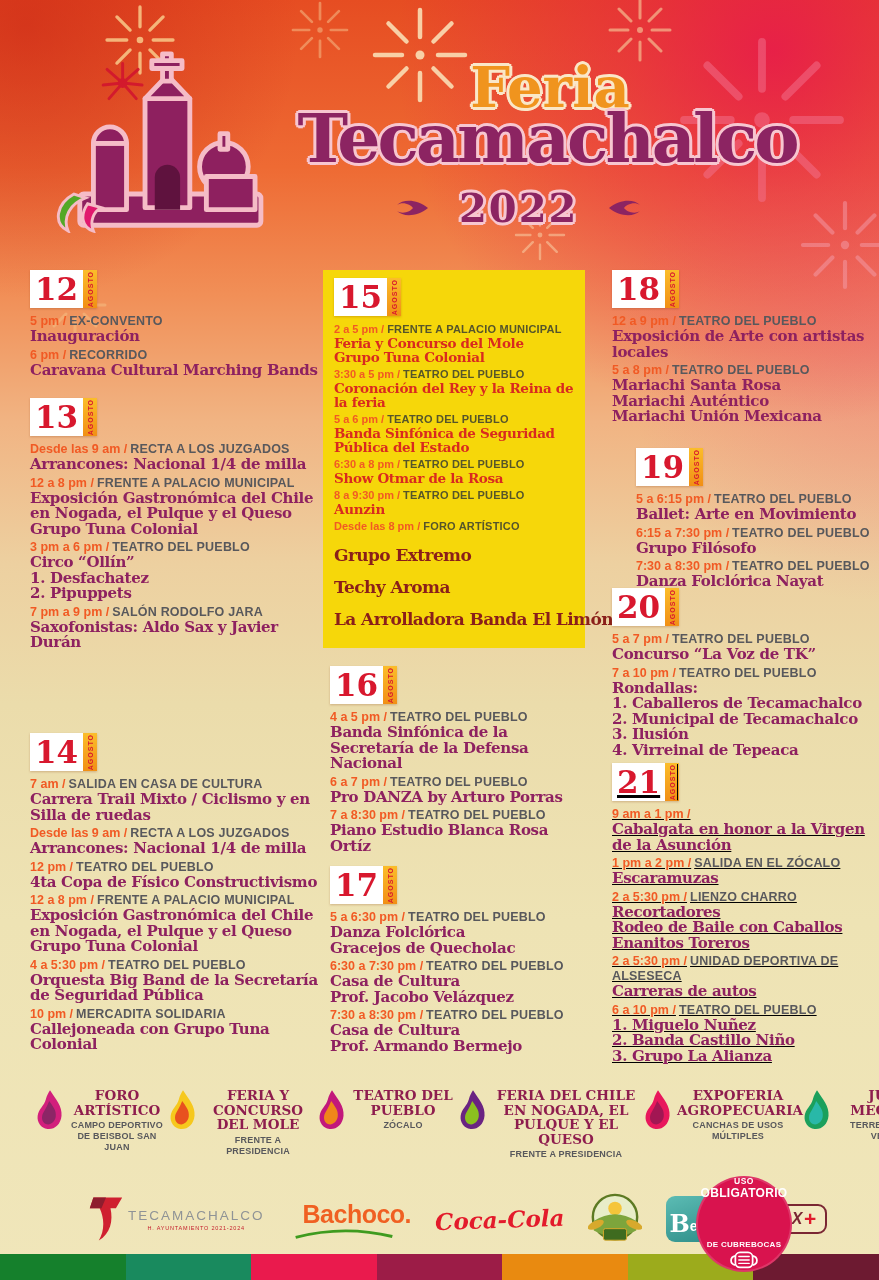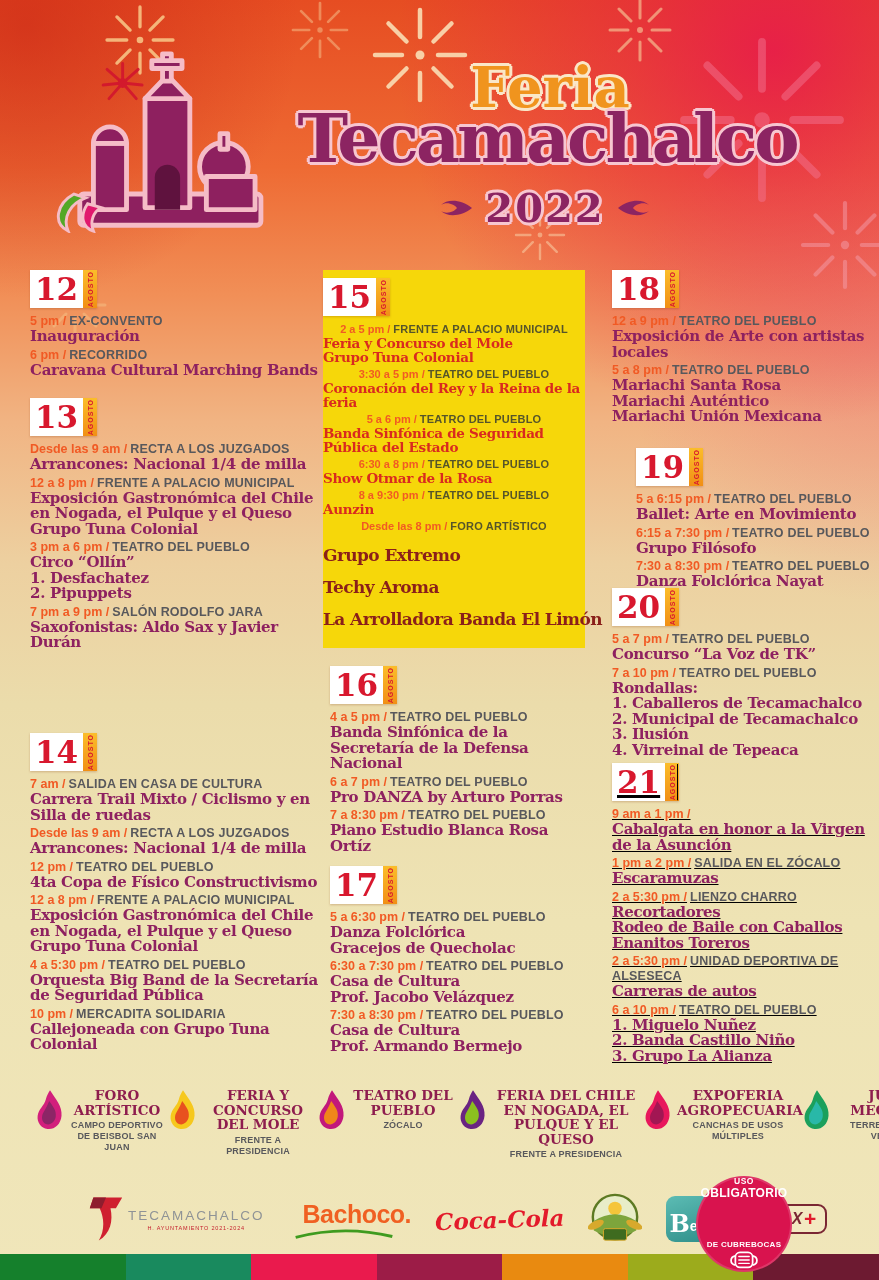--- a/index.html
+++ b/index.html
@@ -22,44 +22,44 @@
     font-family:"DejaVu Serif",serif;font-weight:bold;font-size:56px;color:#f0941e;
     text-shadow:3px 0 0 #fae7c8,-3px 0 0 #fae7c8,0 3px 0 #fae7c8,0 -3px 0 #fae7c8,
       2px 2px 0 #fae7c8,-2px -2px 0 #fae7c8,2px -2px 0 #fae7c8,-2px 2px 0 #fae7c8;
   }
   .title-main{
     position:absolute;left:272px;top:98px;width:550px;text-align:center;
     font-family:"DejaVu Serif",serif;font-weight:bold;font-size:68px;letter-spacing:-3px;color:#8c2462;
     text-shadow:3px 0 0 #f7c6d0,-3px 0 0 #f7c6d0,0 3px 0 #f7c6d0,0 -3px 0 #f7c6d0,
       2px 2px 0 #f7c6d0,-2px -2px 0 #f7c6d0,2px -2px 0 #f7c6d0,-2px 2px 0 #f7c6d0;
   }
-  .title-year-row{position:absolute;left:395px;top:184px;width:300px;display:flex;align-items:center;justify-content:center;gap:12px}
+  .title-year-row{position:absolute;left:395px;top:184px;width:300px;display:flex;align-items:center;gap:30px}
   .title-year{
     font-family:"DejaVu Serif",serif;font-weight:bold;font-size:40px;letter-spacing:2px;color:#8c2462;
     text-shadow:3px 0 0 #f7c6d0,-3px 0 0 #f7c6d0,0 3px 0 #f7c6d0,0 -3px 0 #f7c6d0,
       2px 2px 0 #f7c6d0,-2px -2px 0 #f7c6d0;
   }
 
   
   .day-section{position:absolute;box-sizing:border-box}
-  .day-section.highlight{background:#f6d70a;padding:8px 0 16px;}
+  .day-section.highlight{background:#f6d70a;padding:8px 11px 16px;}
   .day-badge{display:flex;margin-bottom:6px;width:max-content;filter:drop-shadow(0 1px 1px rgba(120,40,0,.25))}
   .day-num{background:#fff;color:#d8182e;font-family:"DejaVu Serif",serif;font-weight:bold;
     font-size:31px;line-height:38px;height:38px;padding:0 5px;}
   .day-month{width:14px;height:38px;background:linear-gradient(180deg,#fbbd2a,#f18f15);
     display:flex;align-items:center;justify-content:center;}
   .day-month span{writing-mode:vertical-rl;transform:rotate(180deg);font-size:7px;font-weight:bold;
     color:#d8182e;letter-spacing:1px;}
   .entry{margin-bottom:3px;}
   .tl{font-size:12.5px;line-height:15px;font-weight:bold;}
   .tl .time{color:#f15a24;}
   .tl .loc{color:#58585c;letter-spacing:.2px;margin-left:3px;}
   .title{font-family:"DejaVu Serif",serif;font-weight:bold;font-size:15px;line-height:15.5px;
     color:#8e2160;letter-spacing:-.3px;}
-  .highlight .tl{font-size:11px;line-height:14px;text-align:center;}
+  .highlight .tl{font-size:11px;line-height:14px;}
   .highlight .tl .loc{color:#56552a;}
   .highlight .title{font-size:13.5px;line-height:14px;color:#d92a1f;}
   .big-title{font-family:"DejaVu Serif",serif;font-weight:bold;font-size:17px;line-height:19px;
     letter-spacing:-.6px;color:#8a1f1a;margin-top:13px;white-space:nowrap;}
 
   
   .venues{position:absolute;left:36px;top:1088px;width:806px;display:flex;justify-content:space-between;align-items:flex-start;gap:4px;}
   .venue{display:flex;gap:5px;align-items:flex-start;}
   .venue-text{text-align:center;}
   .venue-name{font-family:"DejaVu Serif",serif;font-weight:bold;color:#8e1d4e;font-size:13.5px;line-height:14.5px;}

